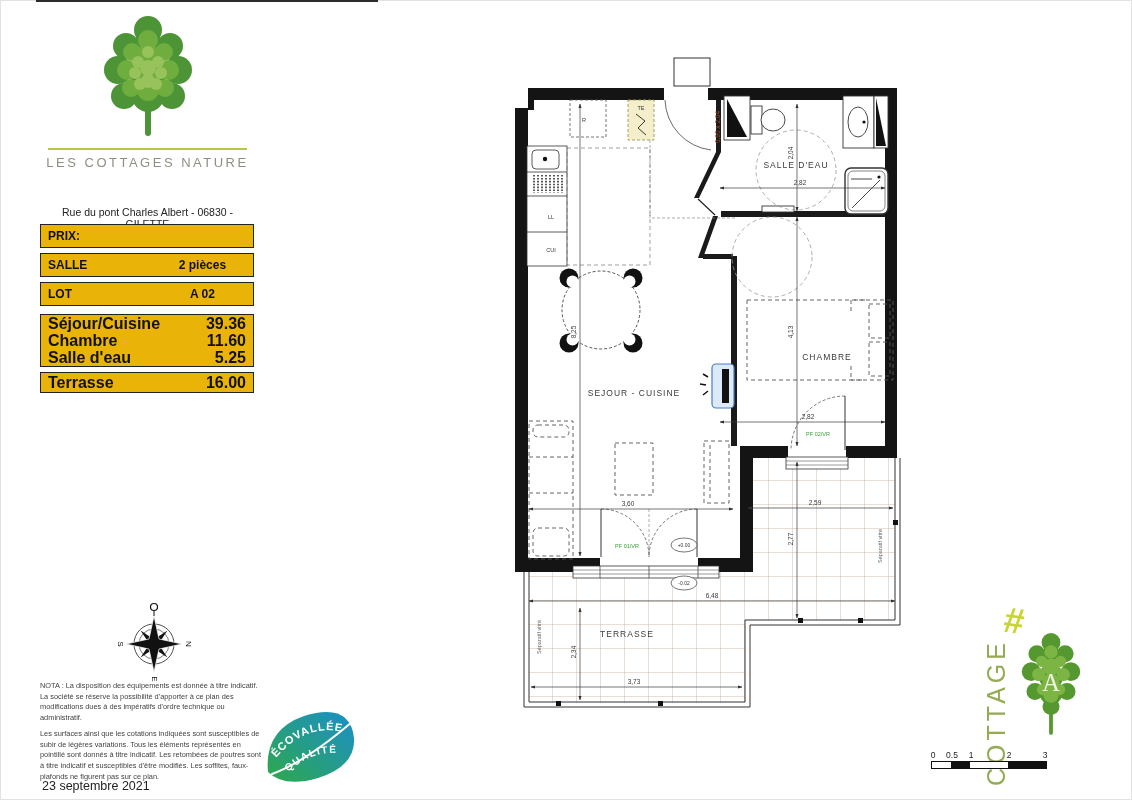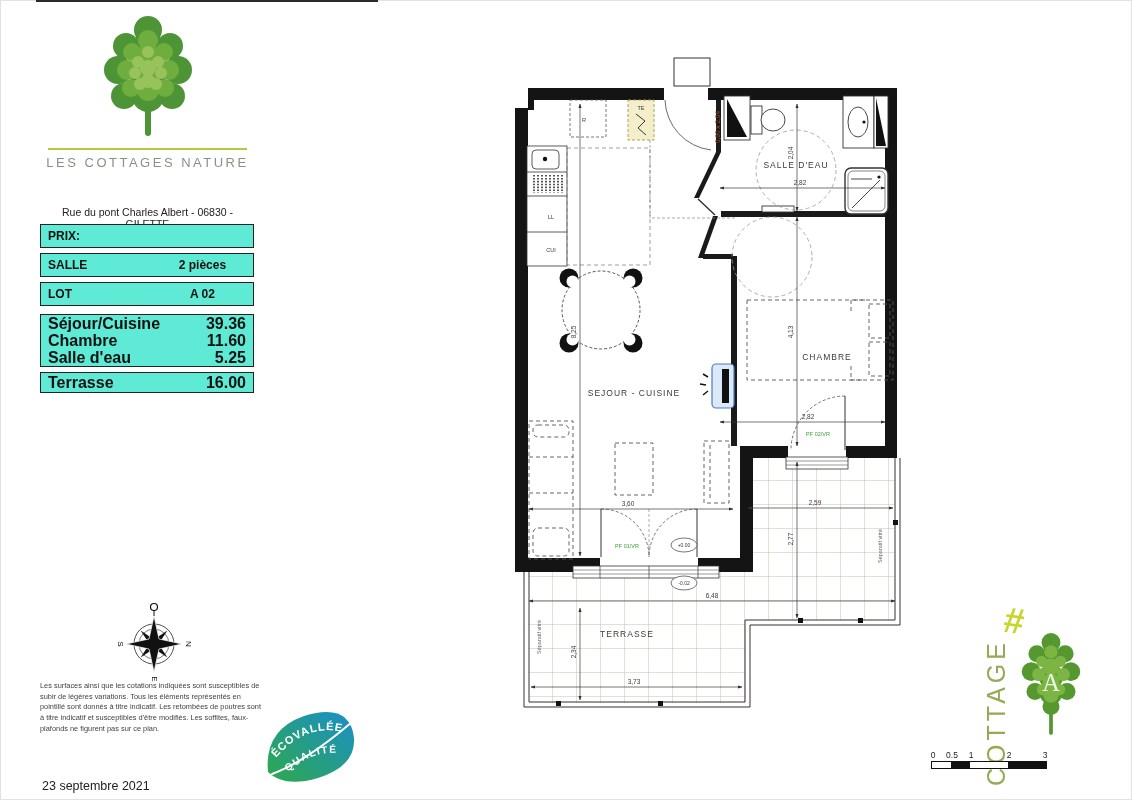--- a/index.html
+++ b/index.html
@@ -11,21 +11,21 @@
   .topline{position:absolute;left:36px;top:0;width:342px;height:2px;background:#2b2b2b;}
 
   
   .brand{position:absolute;left:40px;top:8px;width:215px;text-align:center;}
   .brand-name{font-size:27px;color:#8b9083;letter-spacing:3px;margin-top:4px;}
   .brand-rule{height:2px;background:#b8c73b;margin:4px 8px 5px 8px;}
   .brand-tag{font-size:13px;color:#8b9083;letter-spacing:2.5px;}
   .addr{position:absolute;left:40px;top:206px;width:215px;text-align:center;font-size:10.5px;color:#222;}
 
   .boxes{position:absolute;left:40px;top:224px;width:214px;font-size:12px;color:#111;}
-  .bx{border:1.5px solid #222;background:#5eead4;margin-bottom:5px;}
+  .bx{border:1.5px solid #222;background:#eab308;margin-bottom:5px;}
   .row{display:flex;align-items:center;height:22px;padding:0 7px;font-weight:bold;}
   .row .lab{flex:1;text-align:left;}
   .row .val{width:44%;text-align:center;}
   .arow{display:flex;height:17px;align-items:center;padding:0 7px;font-weight:bold;font-size:16px;}
   .arow .lab{flex:1;}
   .arow .val{text-align:right;}
   .arow.tot{border-top:1.5px solid #222;height:19px;}
 
   .compass{position:absolute;left:112px;top:597px;}
   .nota{position:absolute;left:40px;top:681px;width:224px;font-size:7.4px;line-height:1.45;color:#3f3f3f;}
@@ -159,20 +159,21 @@
     <polygon points="42,19 47,42 70,47 47,52 42,75 37,52 14,47 37,42" fill="#111" stroke="#fff" stroke-width="0.7"></polygon>
     <circle cx="42" cy="10" r="3.5" fill="none" stroke="#111" stroke-width="1.2"></circle>
     <line x1="42" y1="13.5" x2="42" y2="19" stroke="#111" stroke-width="1"></line>
     <text x="76" y="47" font-size="8" fill="#111" text-anchor="middle" dominant-baseline="middle" transform="rotate(90 76 47)">N</text>
     <text x="8" y="47" font-size="8" fill="#111" text-anchor="middle" dominant-baseline="middle" transform="rotate(90 8 47)">S</text>
     <text x="42" y="82" font-size="8" fill="#111" text-anchor="middle" dominant-baseline="middle" transform="rotate(90 42 82)">E</text>
   </svg>
 </div>
 
 <div class="nota">
+  <p>NOTA : La disposition des équipements est donnée à titre indicatif. La société se réserve la possibilité d'apporter à ce plan des modifications dues à des impératifs d'ordre technique ou administratif.</p>
   <p>Les surfaces ainsi que les cotations indiquées sont susceptibles de subir de légères variations. Tous les éléments représentés en pointillé sont donnés à titre indicatif. Les retombées de poutres sont à titre indicatif et susceptibles d'être modifiés. Les soffites, faux-plafonds ne figurent pas sur ce plan.</p>
 </div>
 <div class="datestamp">23 septembre 2021</div>
 
 <div class="eco">
   <svg width="104" height="90" viewBox="0 0 104 90">
     <defs>
       <linearGradient id="ecog" x1="0" y1="1" x2="1" y2="0">
         <stop offset="0" stop-color="#2ea84c"></stop>
           <stop offset="1" stop-color="#1b8fc9"></stop>

